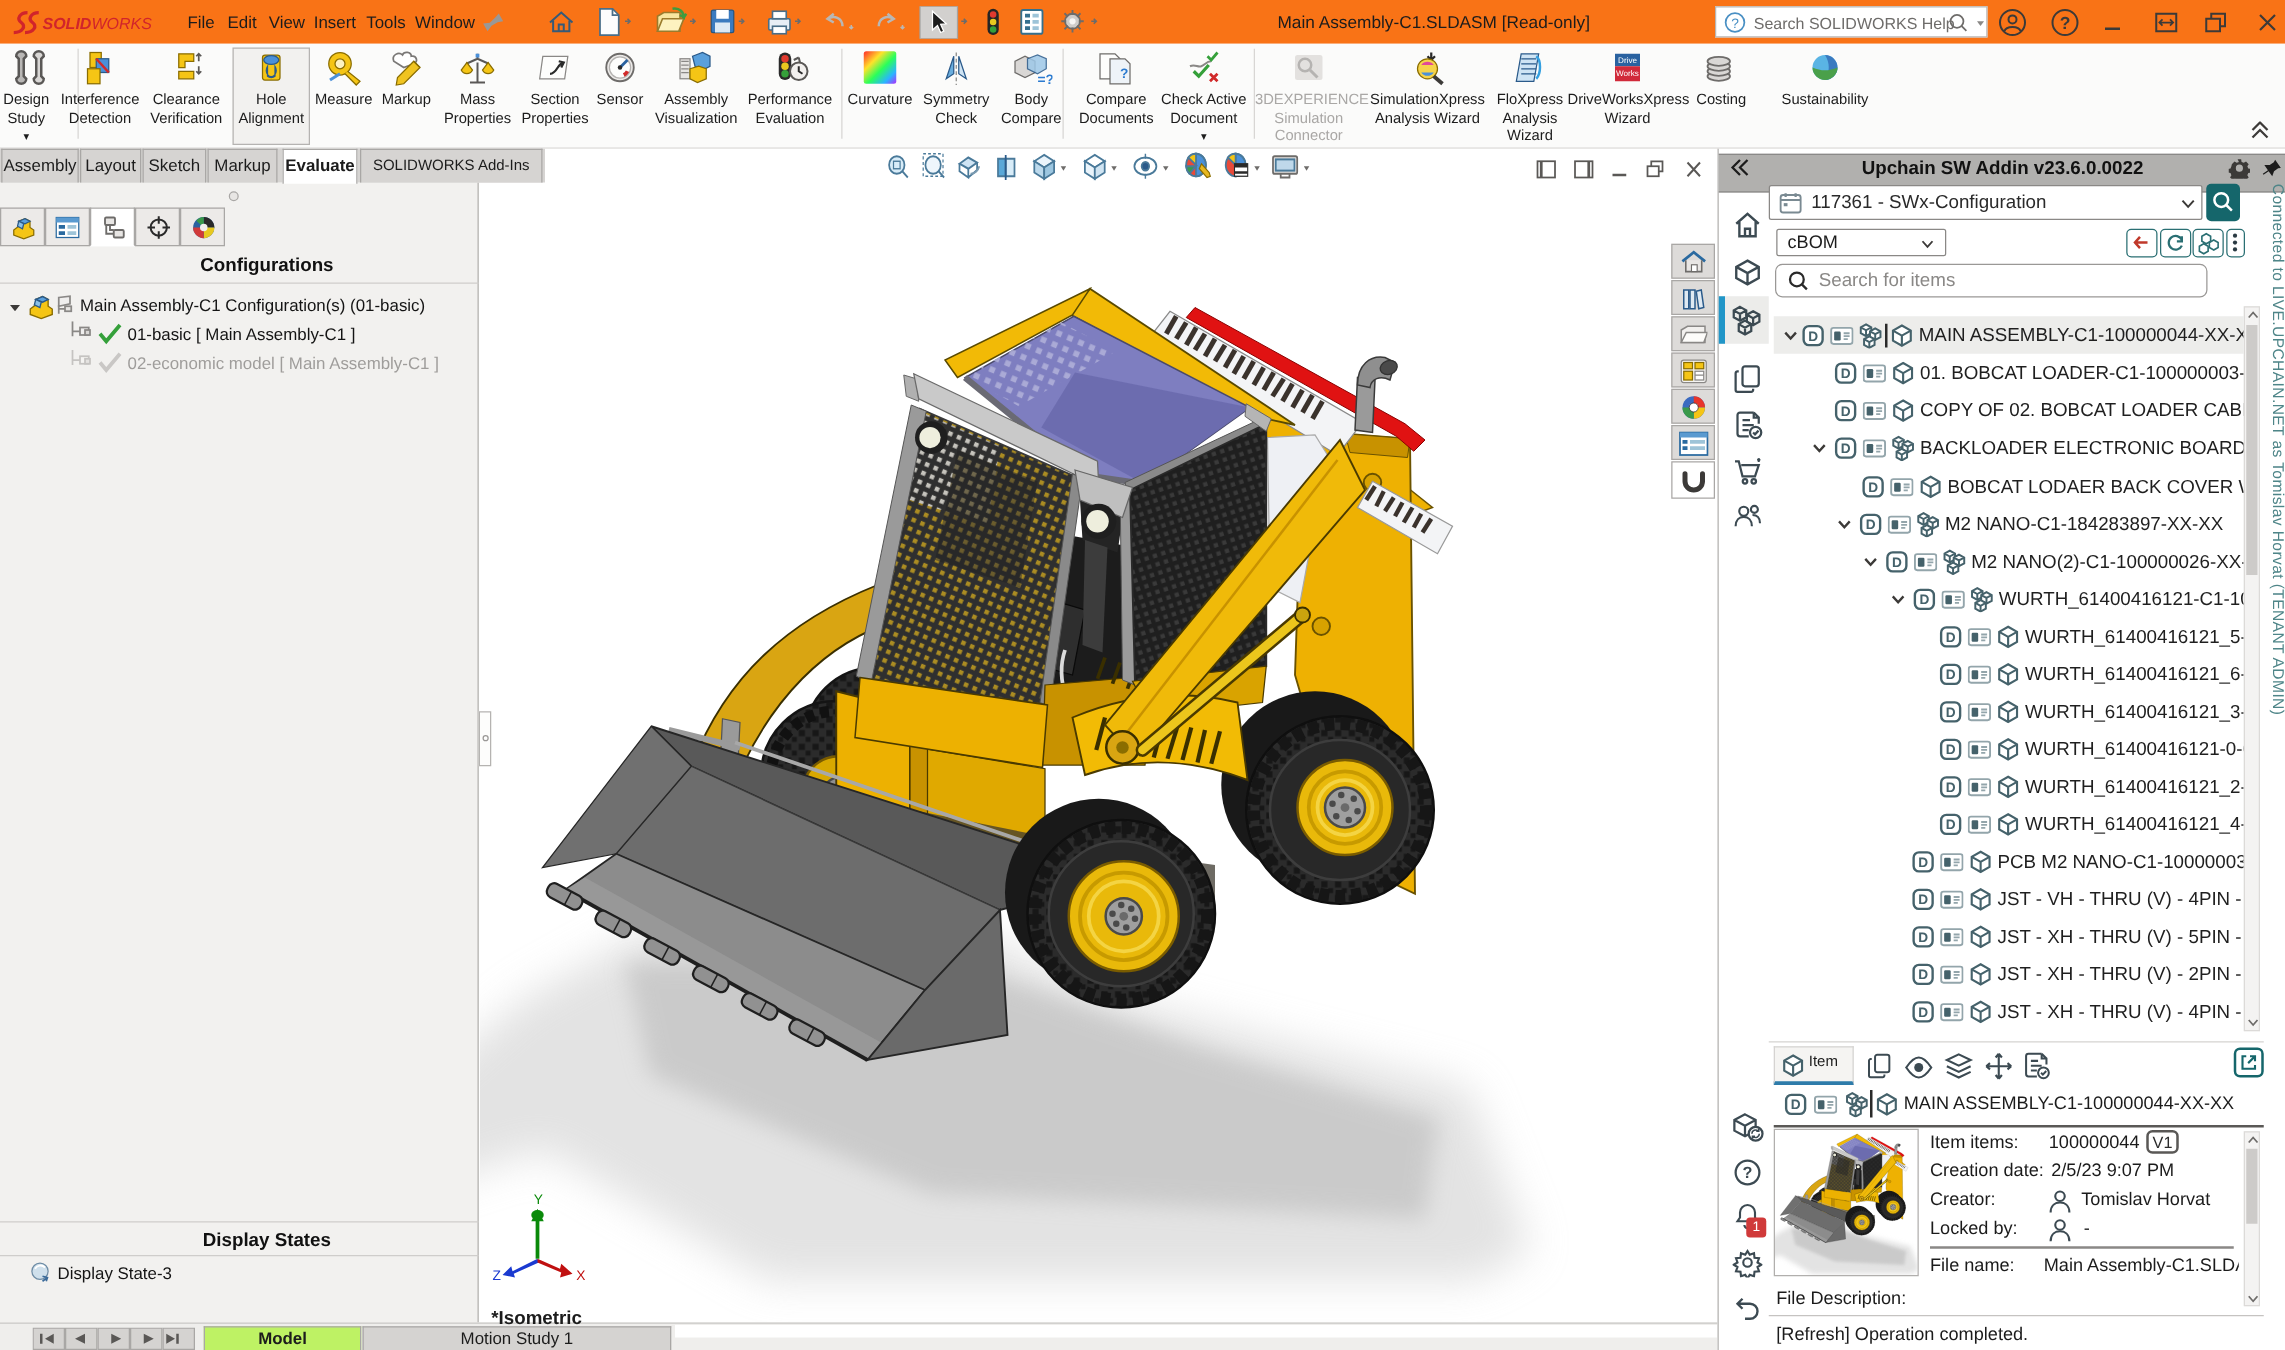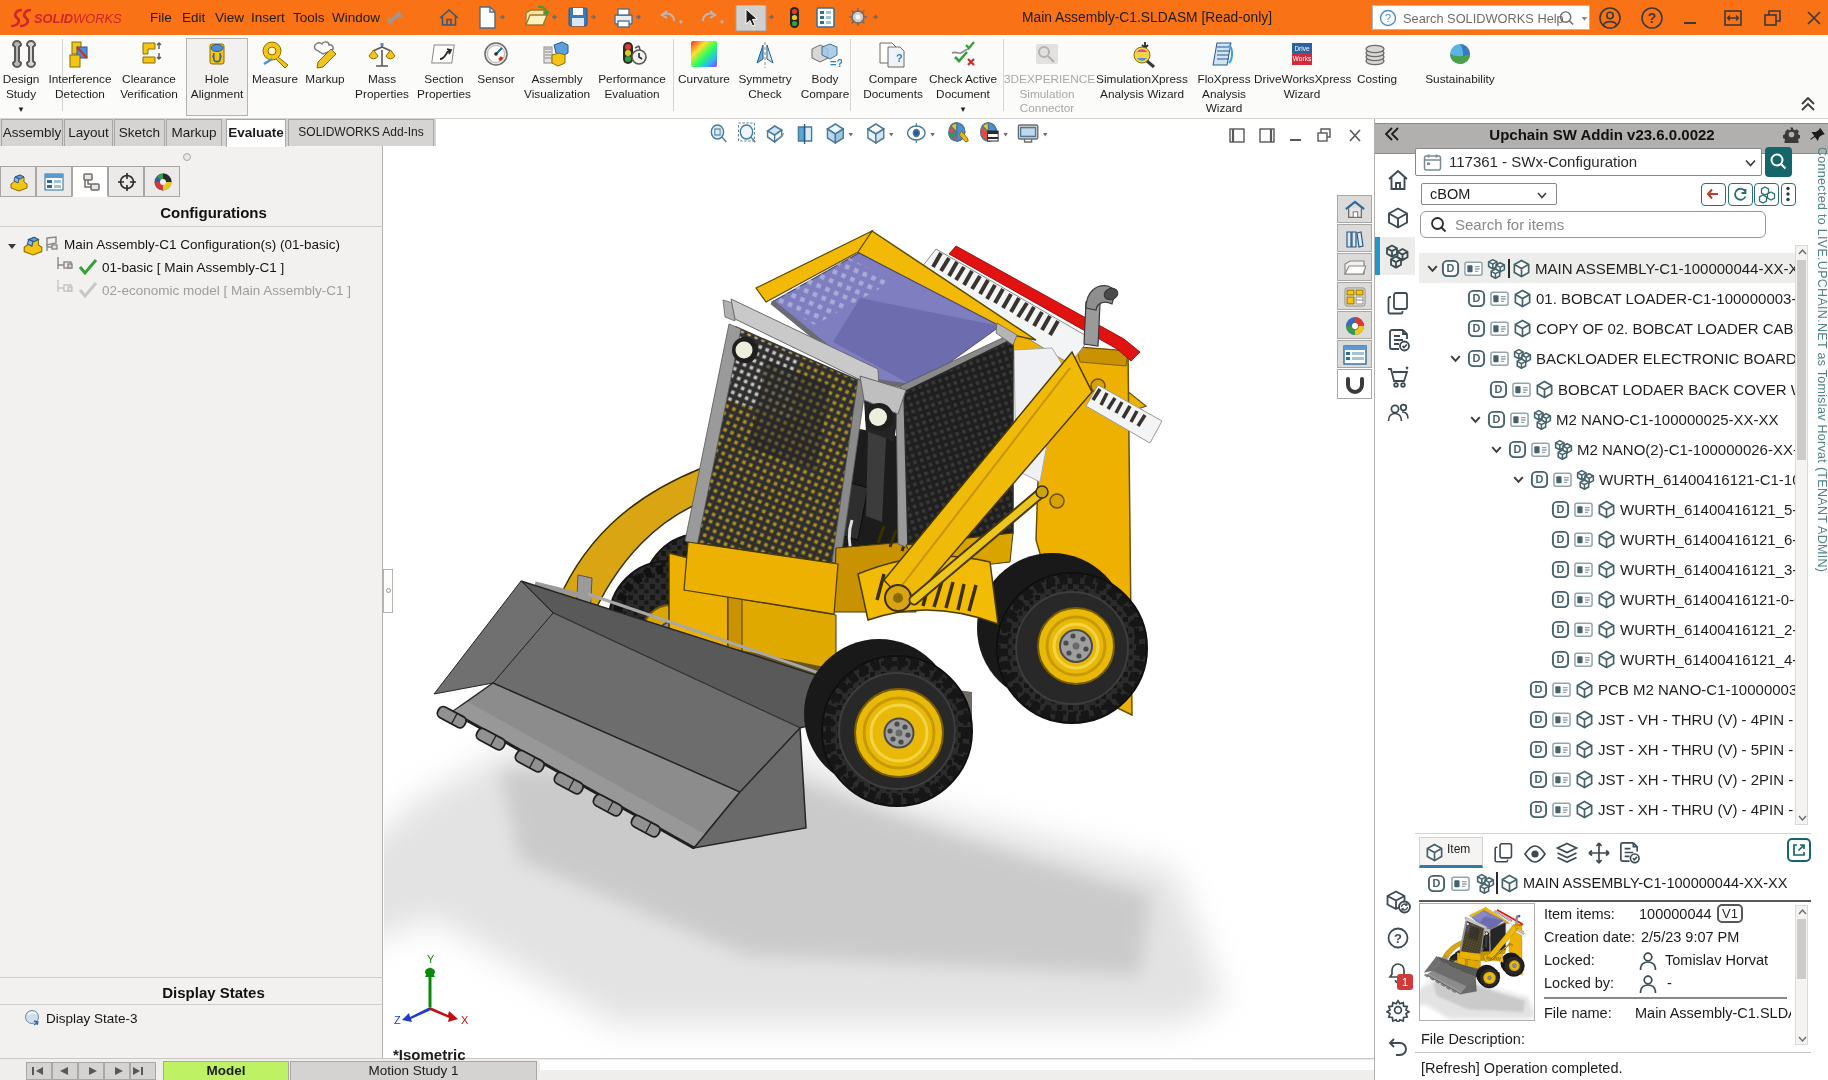--- a/index.html
+++ b/index.html
@@ -1012,21 +1012,21 @@
         </svg>
         <svg class="abs" style="left:112px;top:165px" width="19" height="19" viewBox="0 0 20 20">
           <use href="#iD"></use>
         </svg>
         <svg class="abs" style="left:135px;top:165px" width="19" height="19" viewBox="0 0 20 20">
           <use href="#iCard"></use>
         </svg>
         <svg class="abs" style="left:157px;top:164px" width="21" height="21" viewBox="0 0 20 20">
           <use href="#iAsm"></use>
         </svg>
-        <span class="abs atree" style="left:181px;top:166px">M2 NANO-C1-100000025-XX-XX</span>
+        <span class="abs atree" style="left:181px;top:166px">M2 NANO-C1-184283897-XX-XX</span>
 <svg class="abs" style="left:112px;top:195px" width="19" height="19" viewBox="0 0 20 20">
           <use href="#iChev"></use>
         </svg>
         <svg class="abs" style="left:133px;top:195px" width="19" height="19" viewBox="0 0 20 20">
           <use href="#iD"></use>
         </svg>
         <svg class="abs" style="left:156px;top:195px" width="19" height="19" viewBox="0 0 20 20">
           <use href="#iCard"></use>
         </svg>
         <svg class="abs" style="left:178px;top:194px" width="21" height="21" viewBox="0 0 20 20">
@@ -1231,21 +1231,21 @@
 <div class="abs" style="left:44px;top:784px;width:116px;height:118px;border:1px solid #b1afad;background:#fff">
  <svg width="114" height="116" viewBox="405 220 810 800">
           <use href="#machine"></use>
         </svg>
 </div>
 <div class="abs fld" style="left:169px;top:787px">Item items:</div>
       <div class="abs fld" style="left:264px;top:787px">100000044</div>
 <div class="abs" style="left:342px;top:785px;width:26px;height:19px;border:2px solid #5a5856;border-radius:5px;font-size:13px;text-align:center;color:#2a2a2a">V1</div>
 <div class="abs fld" style="left:169px;top:810px">Creation date:</div>
       <div class="abs fld" style="left:266px;top:810px">2/5/23 9:07 PM</div>
-<div class="abs fld" style="left:169px;top:833px">Locked:</div>
+<div class="abs fld" style="left:169px;top:833px">Creator:</div>
 <svg class="abs" style="left:262px;top:831px" width="22" height="22" viewBox="0 0 22 22">
         <g stroke="#3c4a52" stroke-width="1.7" fill="none">
           <circle cx="11" cy="7" r="3.8"></circle>
           <path d="M3.5 20 c0 -6 4 -8 7.5 -8 s7.5 2 7.5 8"></path>
         </g>
       </svg>
 <div class="abs fld" style="left:290px;top:833px">Tomislav Horvat</div>
 <div class="abs fld" style="left:169px;top:856px">Locked by:</div>
 <svg class="abs" style="left:262px;top:854px" width="22" height="22" viewBox="0 0 22 22">
         <g stroke="#3c4a52" stroke-width="1.7" fill="none">

